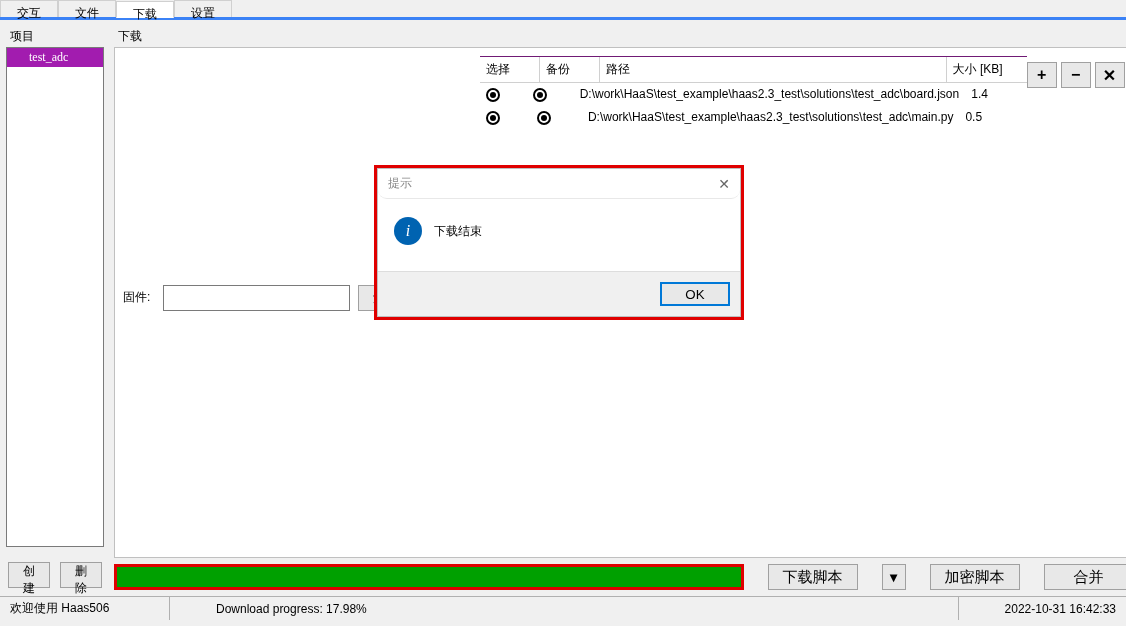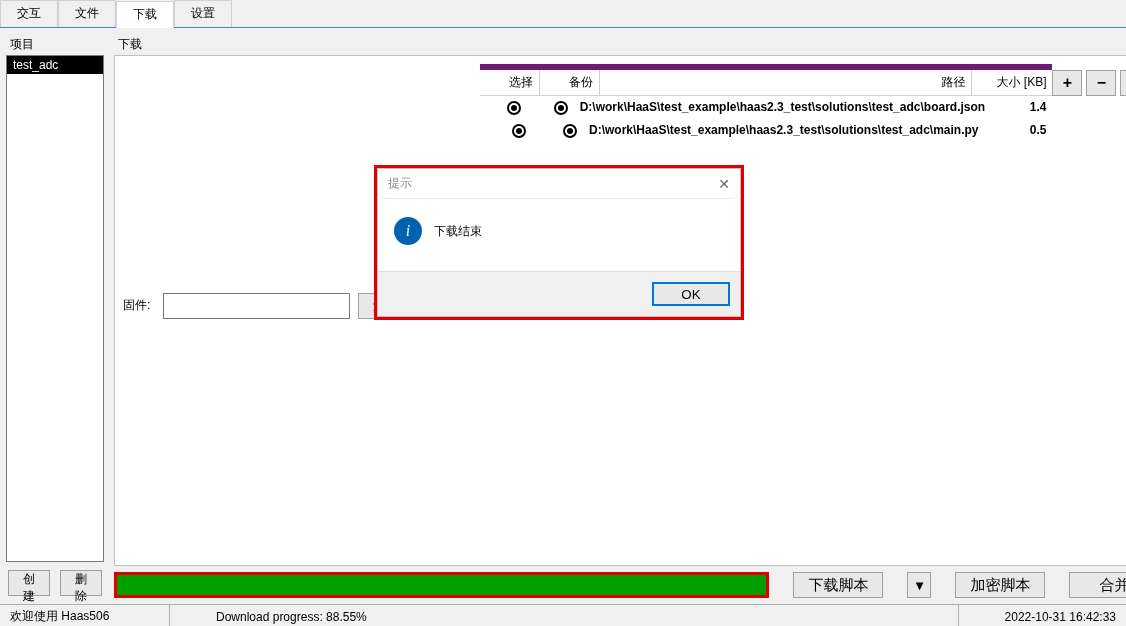--- a/index.html
+++ b/index.html
@@ -10,22 +10,22 @@
   width: 1126px;
   height: 626px;
   overflow: hidden;
   position: relative;
 }
 
 
 .tab-bar {
   display: flex;
   background: #f0f0f0;
-  border-bottom: 1px solid #3b82f6;
-  height: 28px;
+  border-bottom: 3px solid #3b82f6;
+  height: 20px;
 }
 .tab {
   padding: 4px 16px;
   border: 1px solid #d0d0d0;
   border-bottom: none;
   background: #f0f0f0;
   cursor: pointer;
   font-size: 12px;
 }
 .tab.active {
@@ -48,29 +48,30 @@
   padding: 6px;
 }
 .panel-label { padding: 2px 4px; }
 .project-list {
   flex: 1;
   background: #fff;
   border: 1px solid #7a7a7a;
   overflow: auto;
 }
 .project-item {
-  background: #000000;
+  background: #a21caf;
   color: #fff;
-  padding: 2px 6px;
-  cursor: pointer;
+  padding: 2px 22px;
+  cursor: pointer;
+  font-family: Liberation Serif, serif;
 }
 .left-buttons {
   display: flex;
   gap: 10px;
-  padding: 8px 2px 2px;
+  padding: 15px 2px 2px;
 }
 .left-buttons button {
   flex: 1;
   height: 26px;
   background: #e8e8e8;
   border: 1px solid #a0a0a0;
   cursor: pointer;
   font-size: 12px;
 }
 
@@ -117,37 +118,36 @@
   border-radius: 50%;
   color: #1a8cff;
   display: flex; align-items: center; justify-content: center;
   font-weight: bold; font-size: 14px;
   cursor: pointer;
 }
 
 
 .file-table {
   flex: 1;
-  border-top: 6px solid #701a75;
+  border-top: 1px solid #701a75;
   overflow: auto;
-  text-align: right;
 }
 .file-header {
   display: flex;
   border-bottom: 1px solid #d0d0d0;
   background: #fff;
 }
 .file-header > div, .file-row > div {
   padding: 4px 6px;
 }
 .col-select { width: 60px; border-right: 1px solid #d0d0d0; }
 .col-backup { width: 60px; border-right: 1px solid #d0d0d0; }
 .col-path { flex: 1; border-right: 1px solid #d0d0d0; }
 .col-size { width: 80px; }
-.file-row { display: flex; font-weight: bold; }
+.file-row { display: flex; }
 .file-row > div { border: none; }
 .radio-dot {
   width: 14px; height: 14px;
   border: 2px solid #000;
   border-radius: 50%;
   display: inline-flex;
   align-items: center; justify-content: center;
   cursor: pointer;
 }
 .radio-dot::after {
@@ -258,21 +258,21 @@
   font-size: 16px;
 }
 .dialog-footer {
   background: #f0f0f0;
   padding: 10px;
   display: flex;
   justify-content: flex-end;
   border-top: 1px solid #ddd;
 }
 .dialog-footer button {
-  width: 78px; height: 24px;
+  width: 70px; height: 24px;
   background: #e8e8e8;
   border: 2px solid #0078d7;
   cursor: pointer;
 }
 
 .red-outline {
   border: 3px solid #e00000;
 }
 </style>
 </head>
@@ -341,21 +341,21 @@
       <button class="btn">下载脚本</button>
       <button class="dropdown-btn">▼</button>
       <button class="btn">加密脚本</button>
       <button class="btn">合并</button>
     </div>
   </div>
 </div>
 
 <div class="status-bar">
   <div class="status-welcome">欢迎使用 Haas506</div>
-  <div class="status-progress">Download progress: 88.55%</div>
+  <div class="status-progress">Download progress: 17.98%</div>
   <div class="status-datetime">2022-10-31 16:42:33</div>
 </div>
 
 <div class="dialog-overlay">
   <div class="dialog">
     <div class="dialog-title">
       <span>提示</span>
       <span class="dialog-close">✕</span>
     </div>
     <div class="dialog-body">

